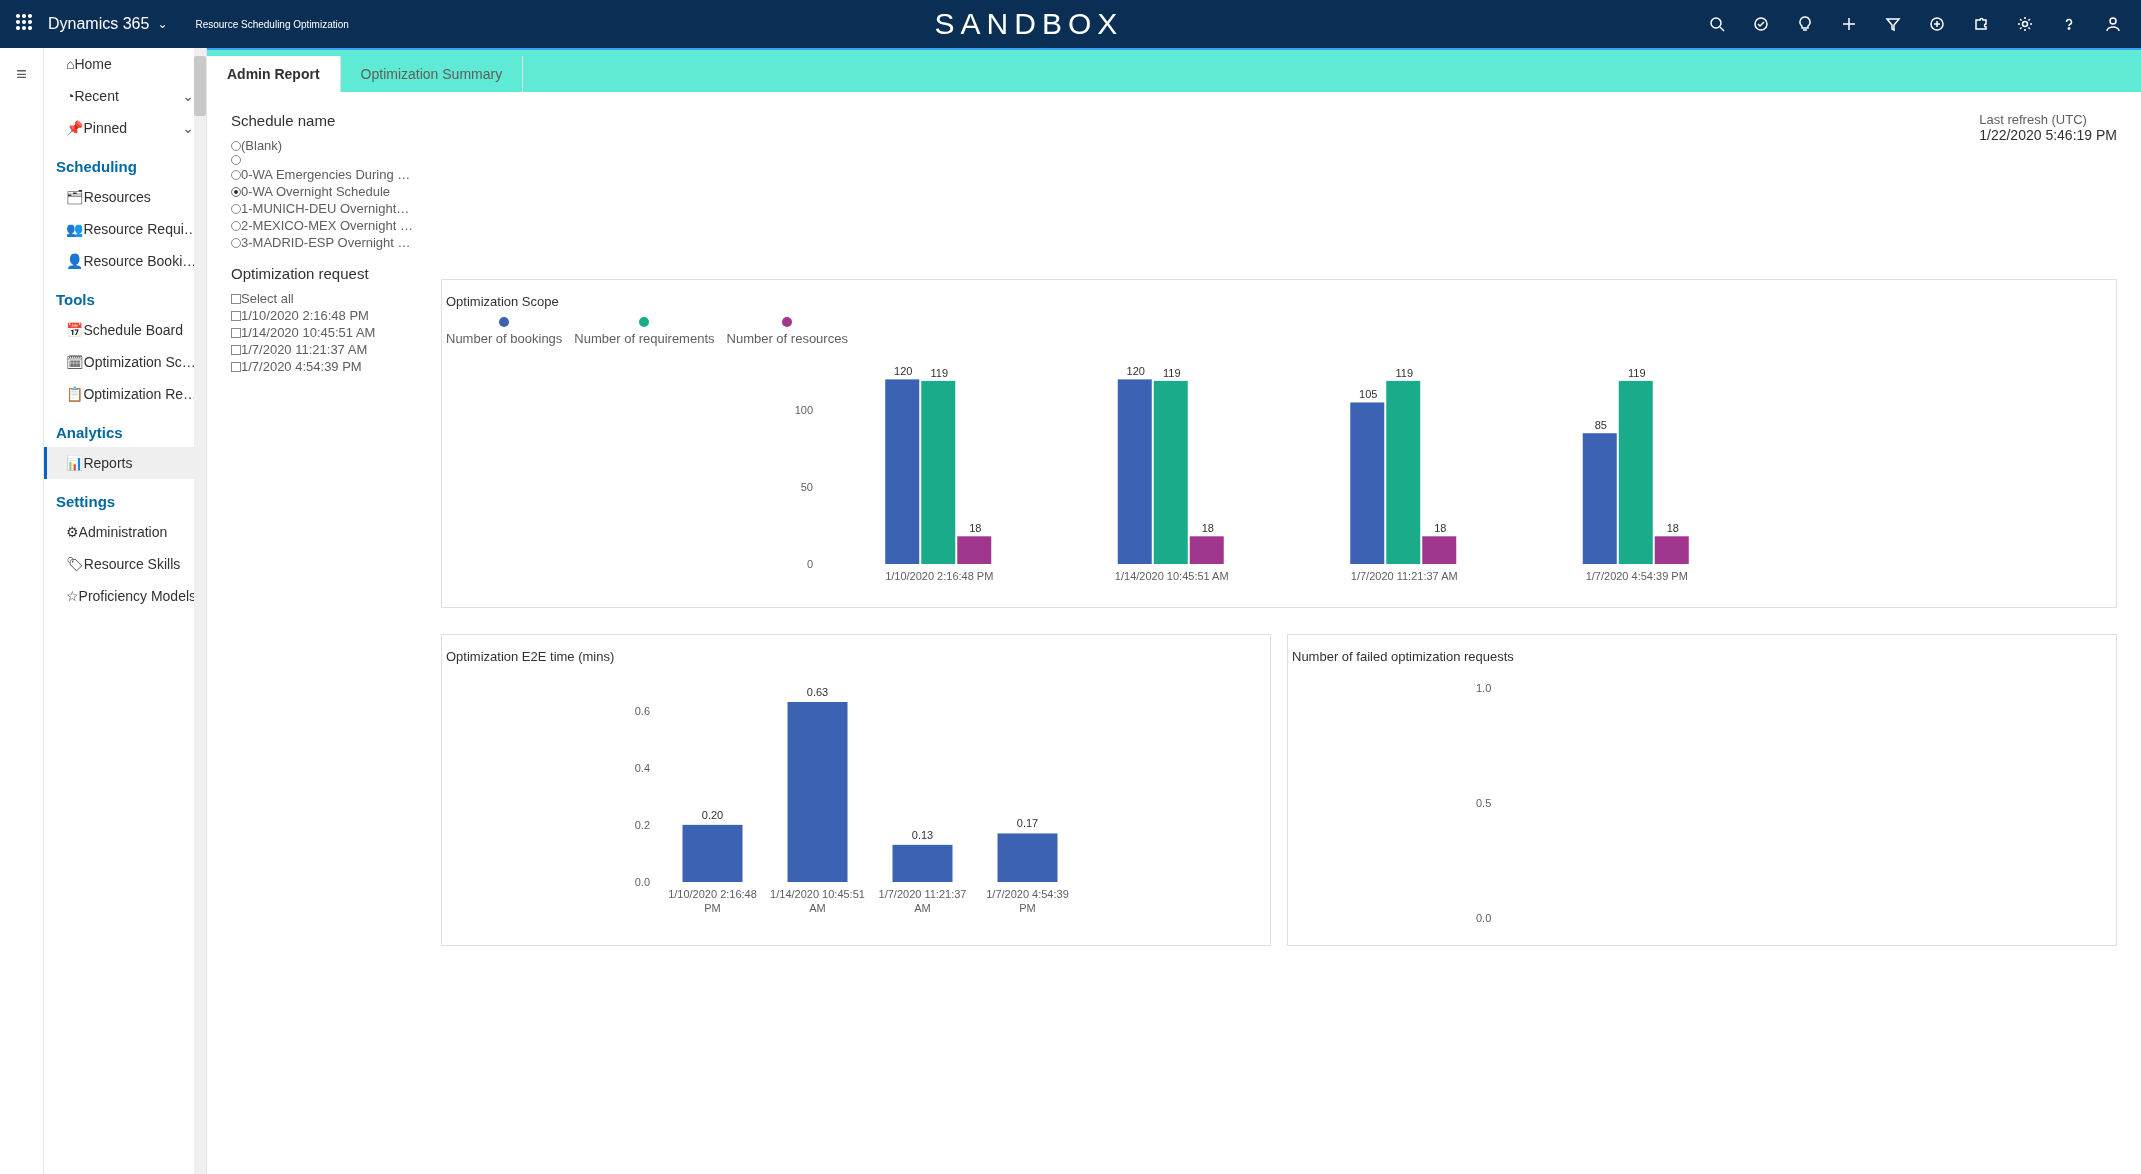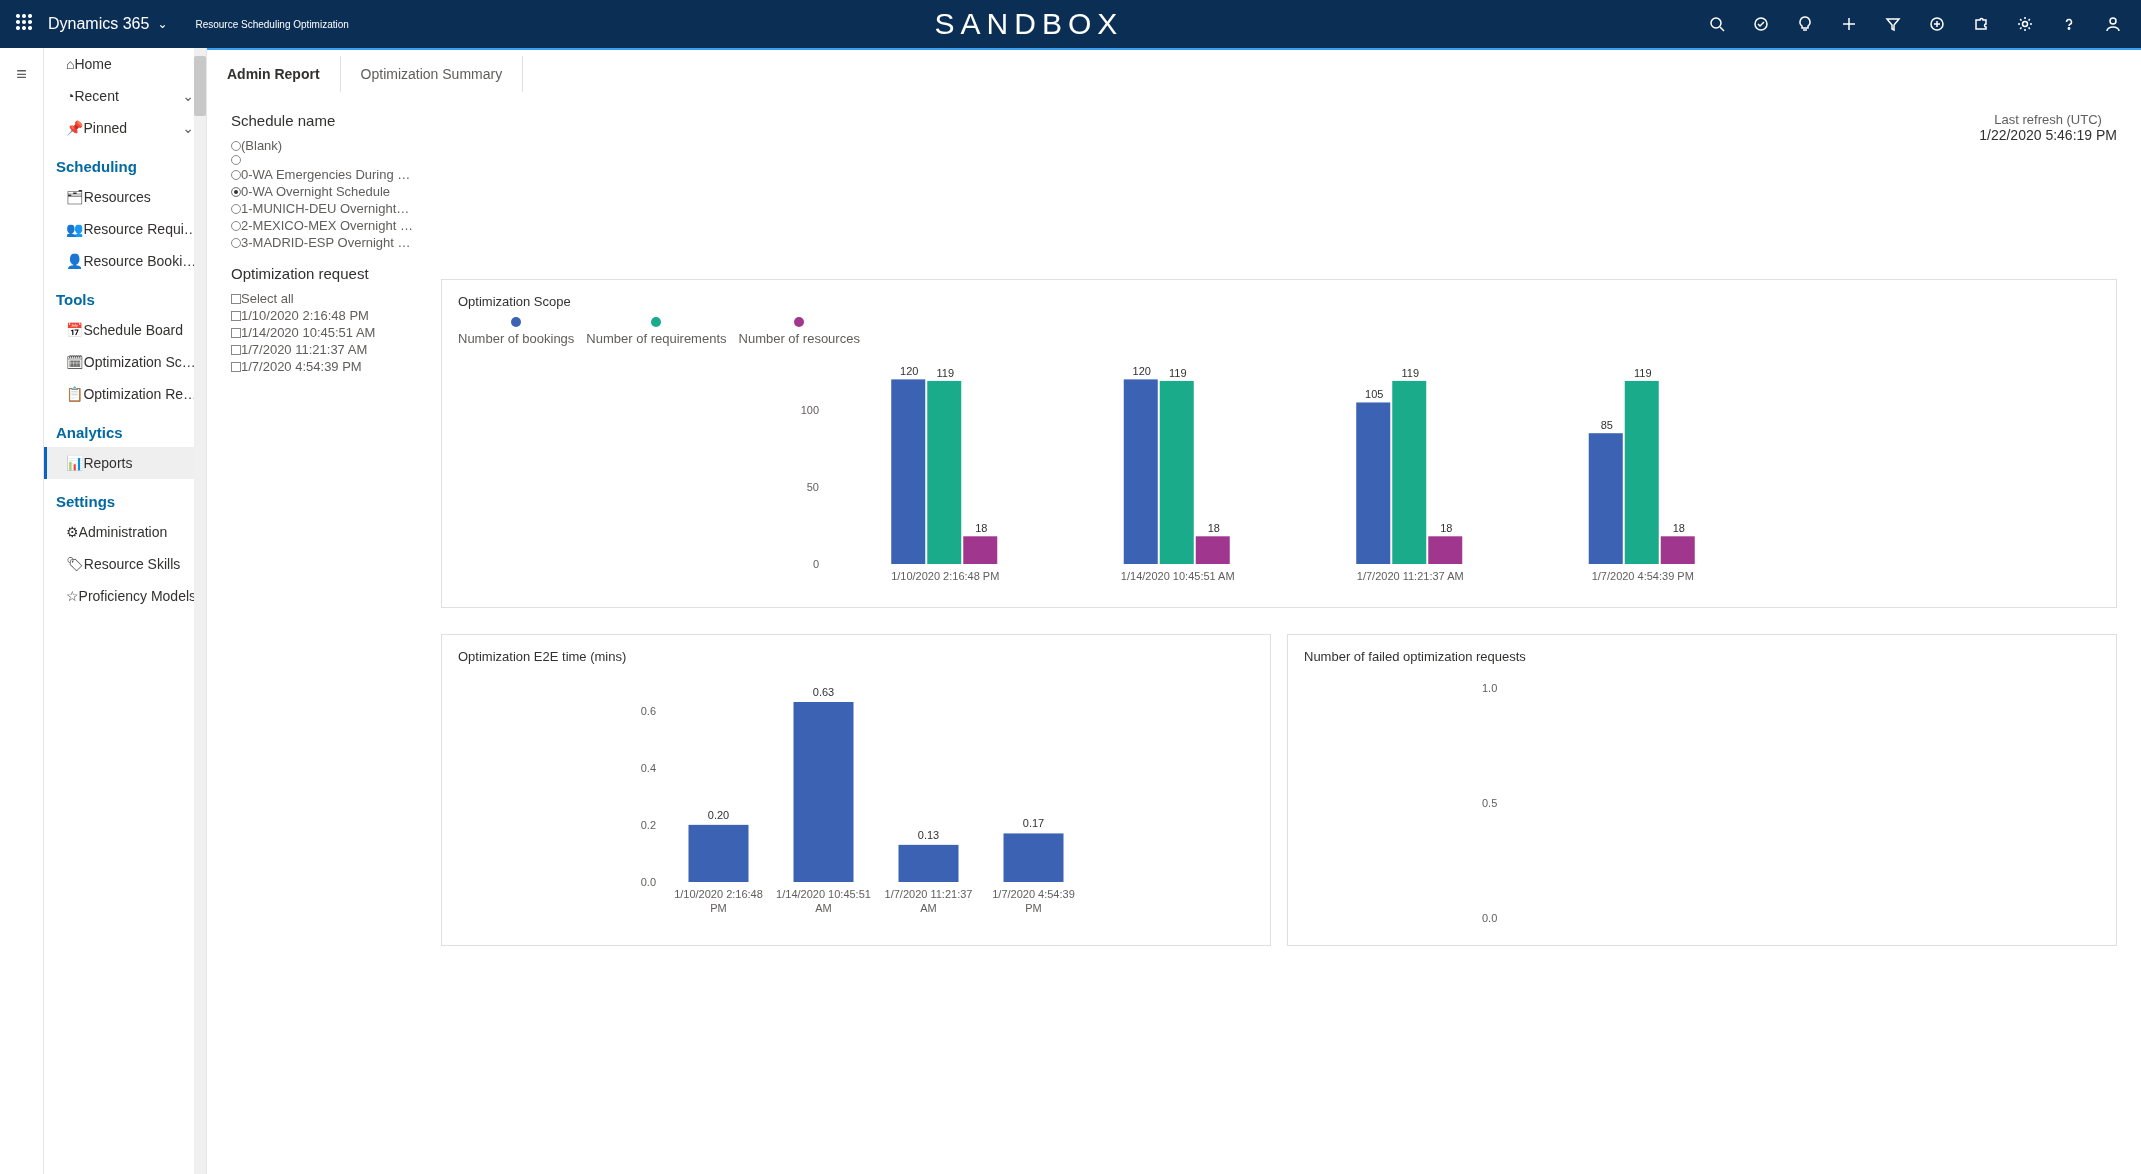--- a/index.html
+++ b/index.html
@@ -22,36 +22,36 @@
   .scrolltrack { position:absolute; right:0; top:0; width:12px; height:100%; background:#f0f0f0;}
   .scrollthumb { position:absolute; right:0; top:8px; width:12px; height:60px; background:#c8c8c8; border-radius:2px;}
   .sidebar .row { display:flex; align-items:center; padding:8px 8px 8px 22px; cursor:pointer;}
   .sidebar .row.flex { justify-content:space-between; padding-right:12px;}
   .sidebar .sectitle { font-weight:600; font-size:15px; padding:14px 8px 6px 12px; color:#0369a1;}
   .sidebar .selected { background:#efefef; border-left:3px solid #0b62c4; padding-left:19px;}
   .sidebar .selected .itxt { font-weight:400;}
   .sidebar .itxt { overflow:hidden; text-overflow:ellipsis; white-space:nowrap;}
   
   .main { flex:1; display:flex; flex-direction:column; background:#EDEBE9; overflow:hidden; border-left:1px solid #e5e5e5;}
-  .tabs { height:44px; background:#ffffff; display:flex; align-items:flex-end; border-top:2px solid #3aa0f3;}
+  .tabs { height:44px; background:#5eead4; display:flex; align-items:flex-end; border-top:2px solid #3aa0f3;}
   .tabs .tab { padding:10px 20px; color:#605e5c; cursor:pointer; border-right:1px solid #e1dfdd;}
   .tabs .tab.active { background:#fff; color:#323130; font-weight:600; border-bottom:1px solid #fff; margin-bottom:-1px;}
   .report { flex:1; background:#ffffff; margin:0; overflow:auto; padding:20px 24px;}
   .filterrow { display:flex; justify-content:space-between; }
   .filters { width:200px; font-size:13px; color:#605e5c;}
   .filters .ftitle { color:#323130; font-size:15px; margin-bottom:8px;}
   .filters .opt { display:flex; align-items:center; gap:0; padding:1px 0; white-space:nowrap; overflow:hidden; text-overflow:ellipsis; cursor:pointer;}
   .filters .opt .otxt { overflow:hidden; text-overflow:ellipsis;}
   .radio { width:10px; height:10px; border:1px solid #8a8886; border-radius:50%; flex-shrink:0;}
   .radio.sel { background:#323130; box-shadow: inset 0 0 0 2px #fff;}
   .chk { width:10px; height:10px; border:1px solid #8a8886; flex-shrink:0;}
-  .refresh { text-align:center; font-size:13px; color:#605e5c;}
+  .refresh { text-align:left; font-size:13px; color:#605e5c;}
   .refresh .ts { color:#323130; font-size:14px;}
   
-  .card { border:1px solid #e1dfdd; background:#fff; padding:14px 16px 10px 16px;}
+  .card { border:1px solid #e1dfdd; background:#fff; padding:14px 16px 10px 4px;}
   .card .ctitle { font-size:13px; color:#323130; margin-bottom:8px;}
   .legend { display:flex; gap:12px; font-size:13px; margin-bottom:8px; flex-wrap:wrap;}
   .legend .li { display:flex; align-items:center; gap:4px; color:#605e5c;flex-direction:column;}
   .dot { width:10px; height:10px; border-radius:50%;}
   .scope { margin-left:210px; margin-top:-96px;}
   .axis-label { font-size:11px; fill:#605e5c;}
   .val-label { font-size:11px; fill:#323130; text-anchor:middle;}
   .bottomrow { display:flex; gap:16px; margin-top:26px; margin-left:210px;justify-content:space-between;}
   .bottomrow .card { flex:1;}
 </style>

